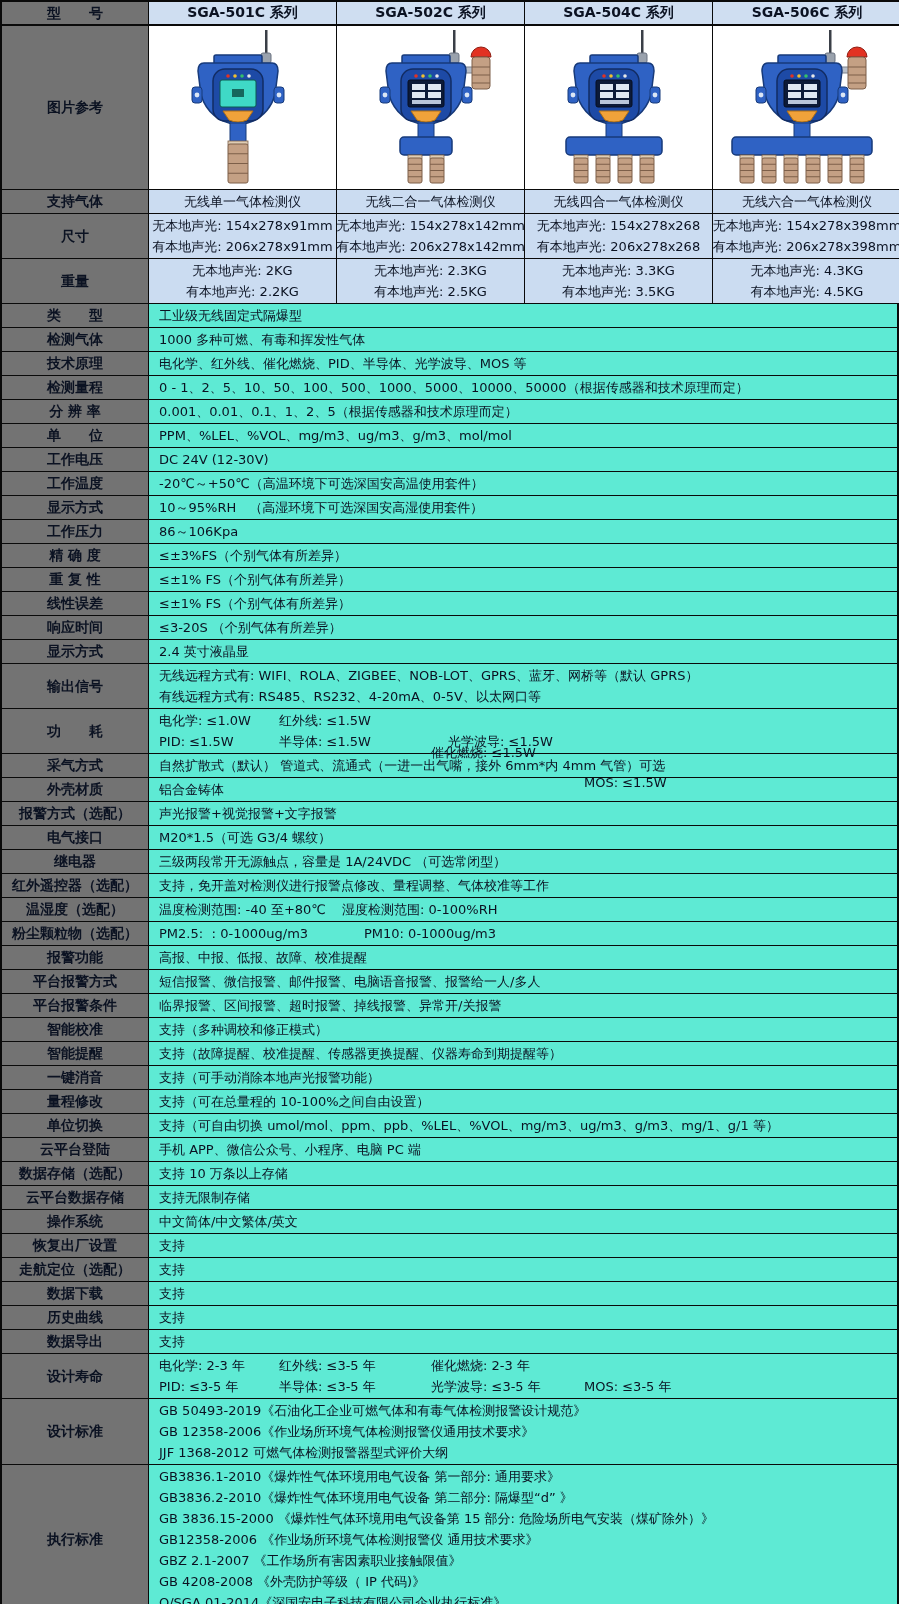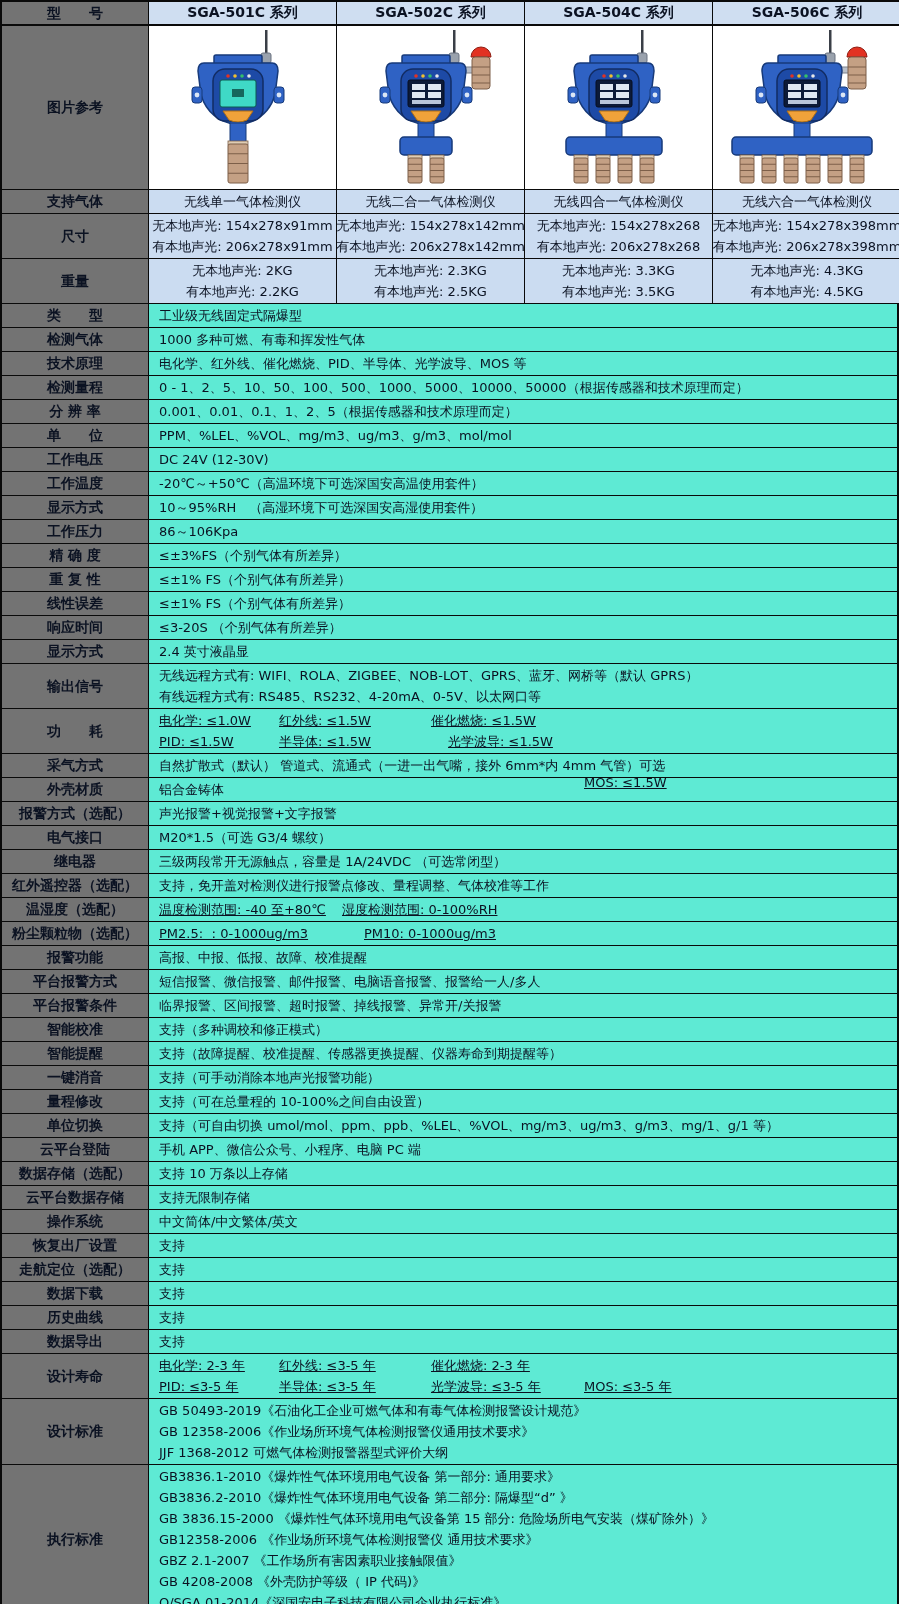--- a/index.html
+++ b/index.html
@@ -33,21 +33,21 @@
   }
   .mcell:last-child,.row .cellend{border-right:none;}
   .hcell{font-weight:bold;font-size:14px;background:#CFDEF1;}
   .vcell{
     flex:1;box-sizing:border-box;
     background:#5eead4;
     display:flex;flex-direction:column;justify-content:center;
     padding:1px 6px 1px 10px;
   }
   .line{line-height:21px;min-height:21px;position:relative;white-space:pre;}
-  .line .seg{position:absolute;top:0;white-space:pre;text-decoration:underline;}
+  .line .seg{position:absolute;top:0;white-space:pre;}
   .mline{line-height:21px;white-space:pre;}
 </style>
 </head>
 <body>
 
 <div class="spec-table" id="tbl">
     <div class="row hdr">
       <div class="lab">型　　号</div>
       <div class="mcell hcell">SGA-501C 系列</div>
       <div class="mcell hcell">SGA-502C 系列</div>
@@ -379,21 +379,21 @@
     <div class="row">
       <div class="lab">输出信号</div>
       <div class="vcell">
         <div class="line">无线远程方式有: WIFI、ROLA、ZIGBEE、NOB-LOT、GPRS、蓝牙、网桥等（默认 GPRS）</div>
         <div class="line">有线远程方式有: RS485、RS232、4-20mA、0-5V、以太网口等</div>
       </div>
     </div>
     <div class="row">
       <div class="lab">功　　耗</div>
       <div class="vcell">
-        <div class="line"><span class="seg" style="left: 0px;">电化学: ≤1.0W</span><span class="seg" style="left: 120px;">红外线: ≤1.5W</span><span class="seg" style="left: 272px;">催化燃烧: ≤1.5W</span></div>
+        <div class="line"><span class="seg" style="left: 0px;">电化学: ≤1.0W</span><span class="seg" style="left: 120px;">红外线: ≤1.5W</span><span class="seg" style="left: 272px; margin-top: 32px;">催化燃烧: ≤1.5W</span></div>
         <div class="line"><span class="seg" style="left: 0px;">PID: ≤1.5W</span><span class="seg" style="left: 120px;">半导体: ≤1.5W</span><span class="seg" style="left: 289px;">光学波导: ≤1.5W</span><span class="seg" style="left: 425px; margin-top: 41px;">MOS: ≤1.5W</span></div>
       </div>
     </div>
     <div class="row">
       <div class="lab">采气方式</div>
       <div class="vcell">
         <div class="line">自然扩散式（默认） 管道式、流通式（一进一出气嘴，接外 6mm*内 4mm 气管）可选</div>
       </div>
     </div>
     <div class="row">

